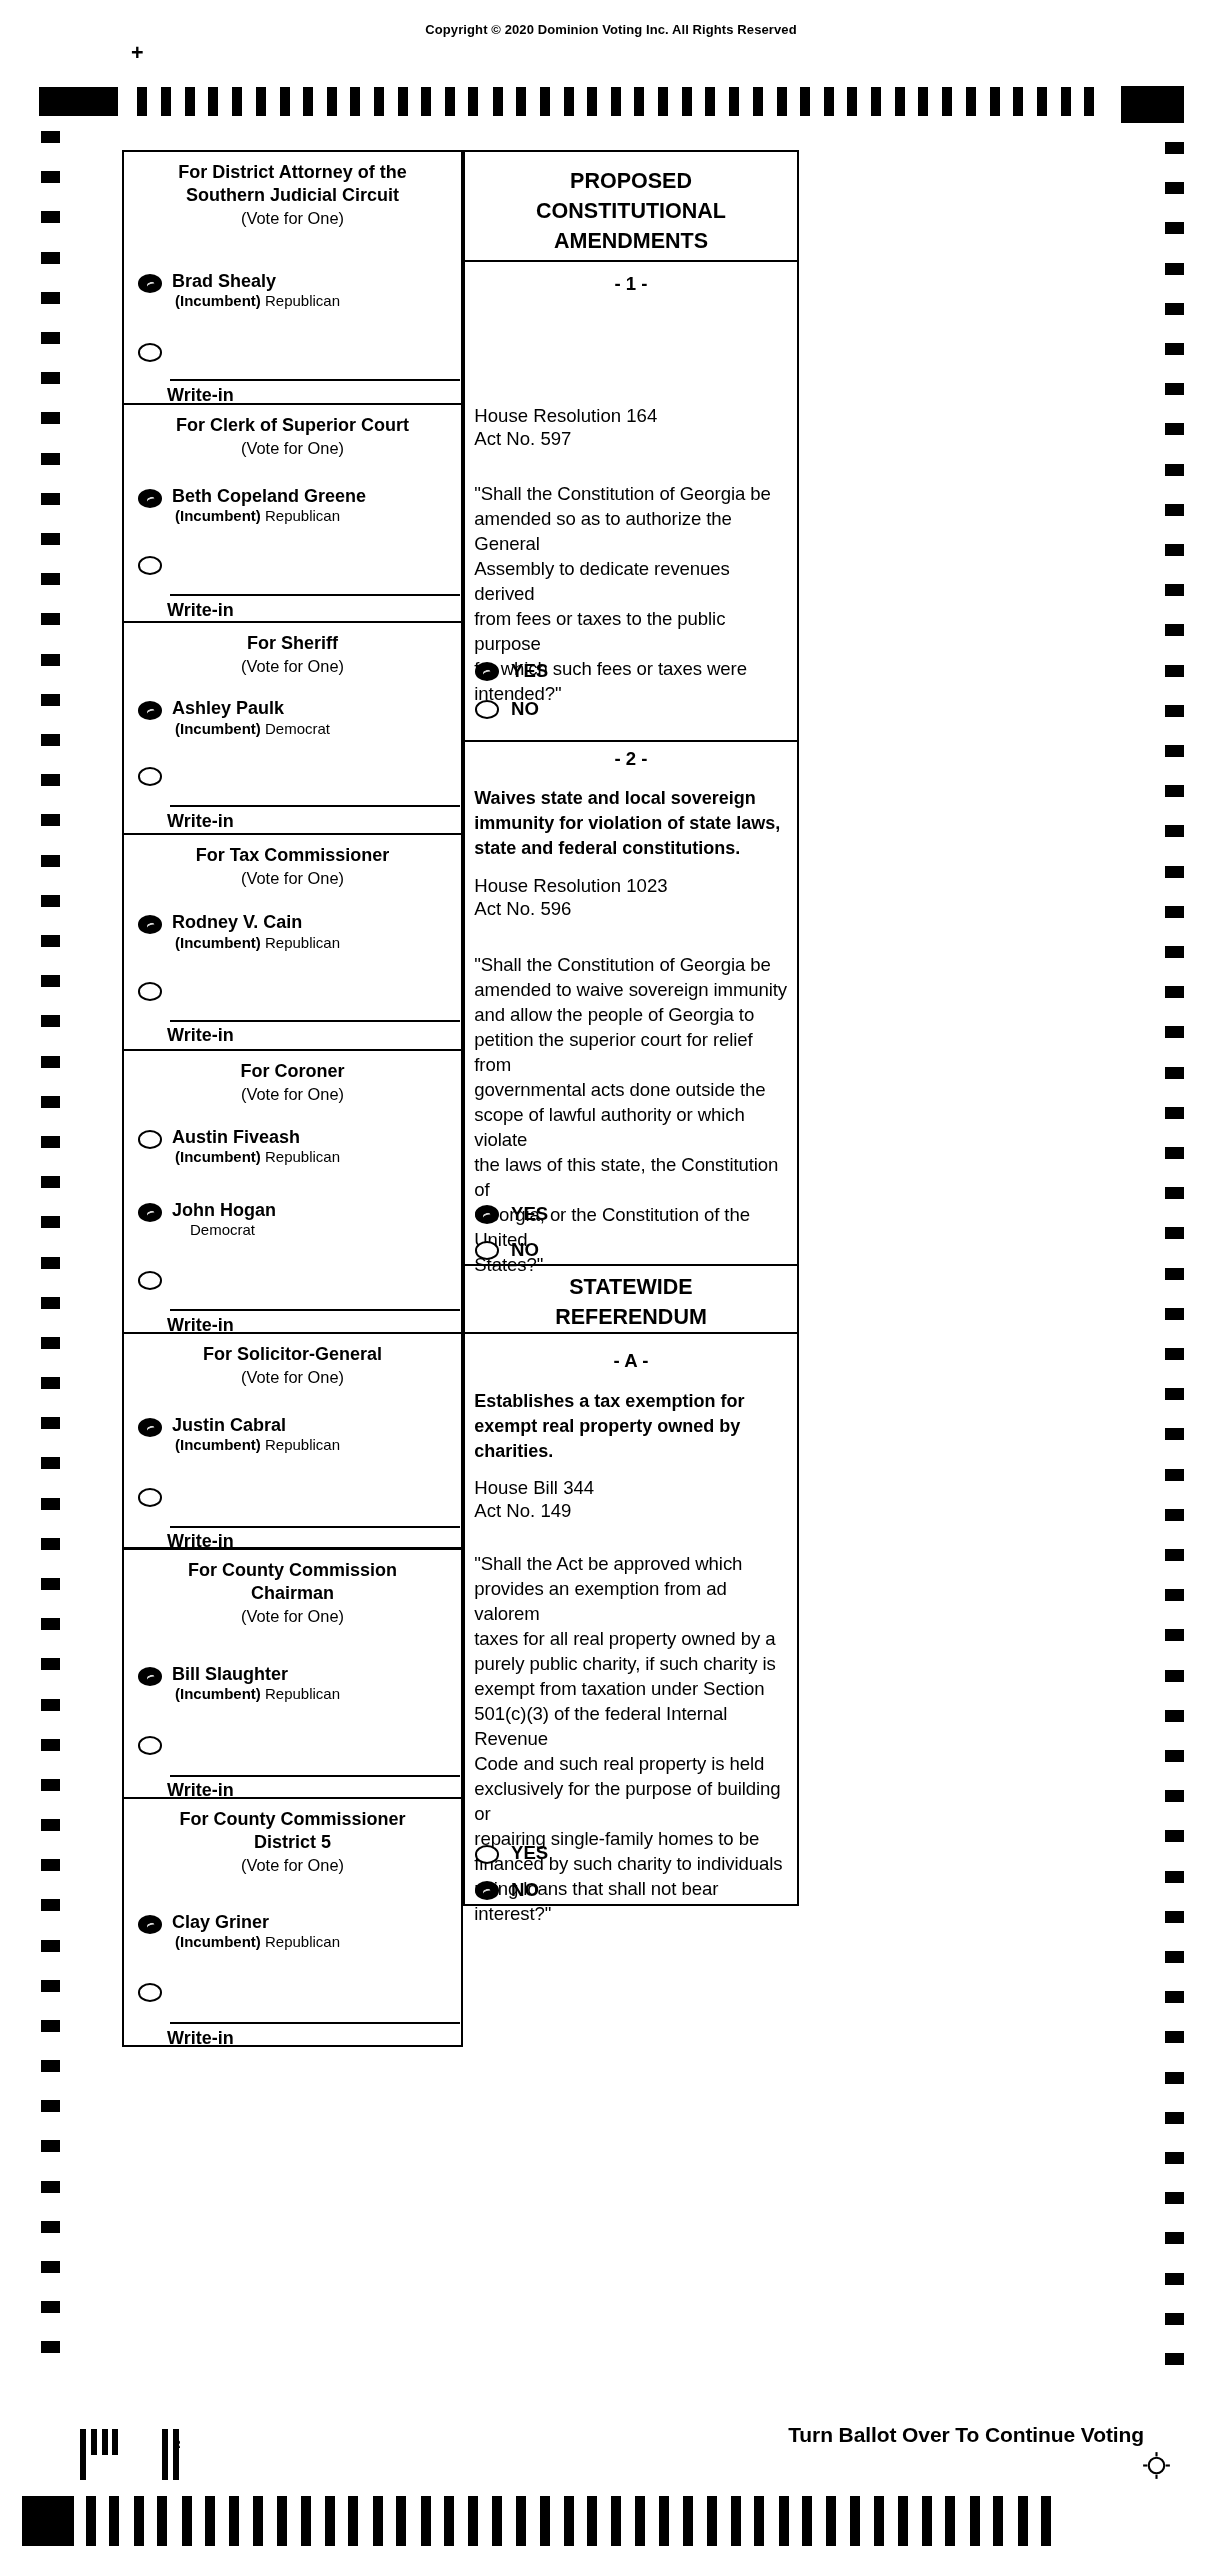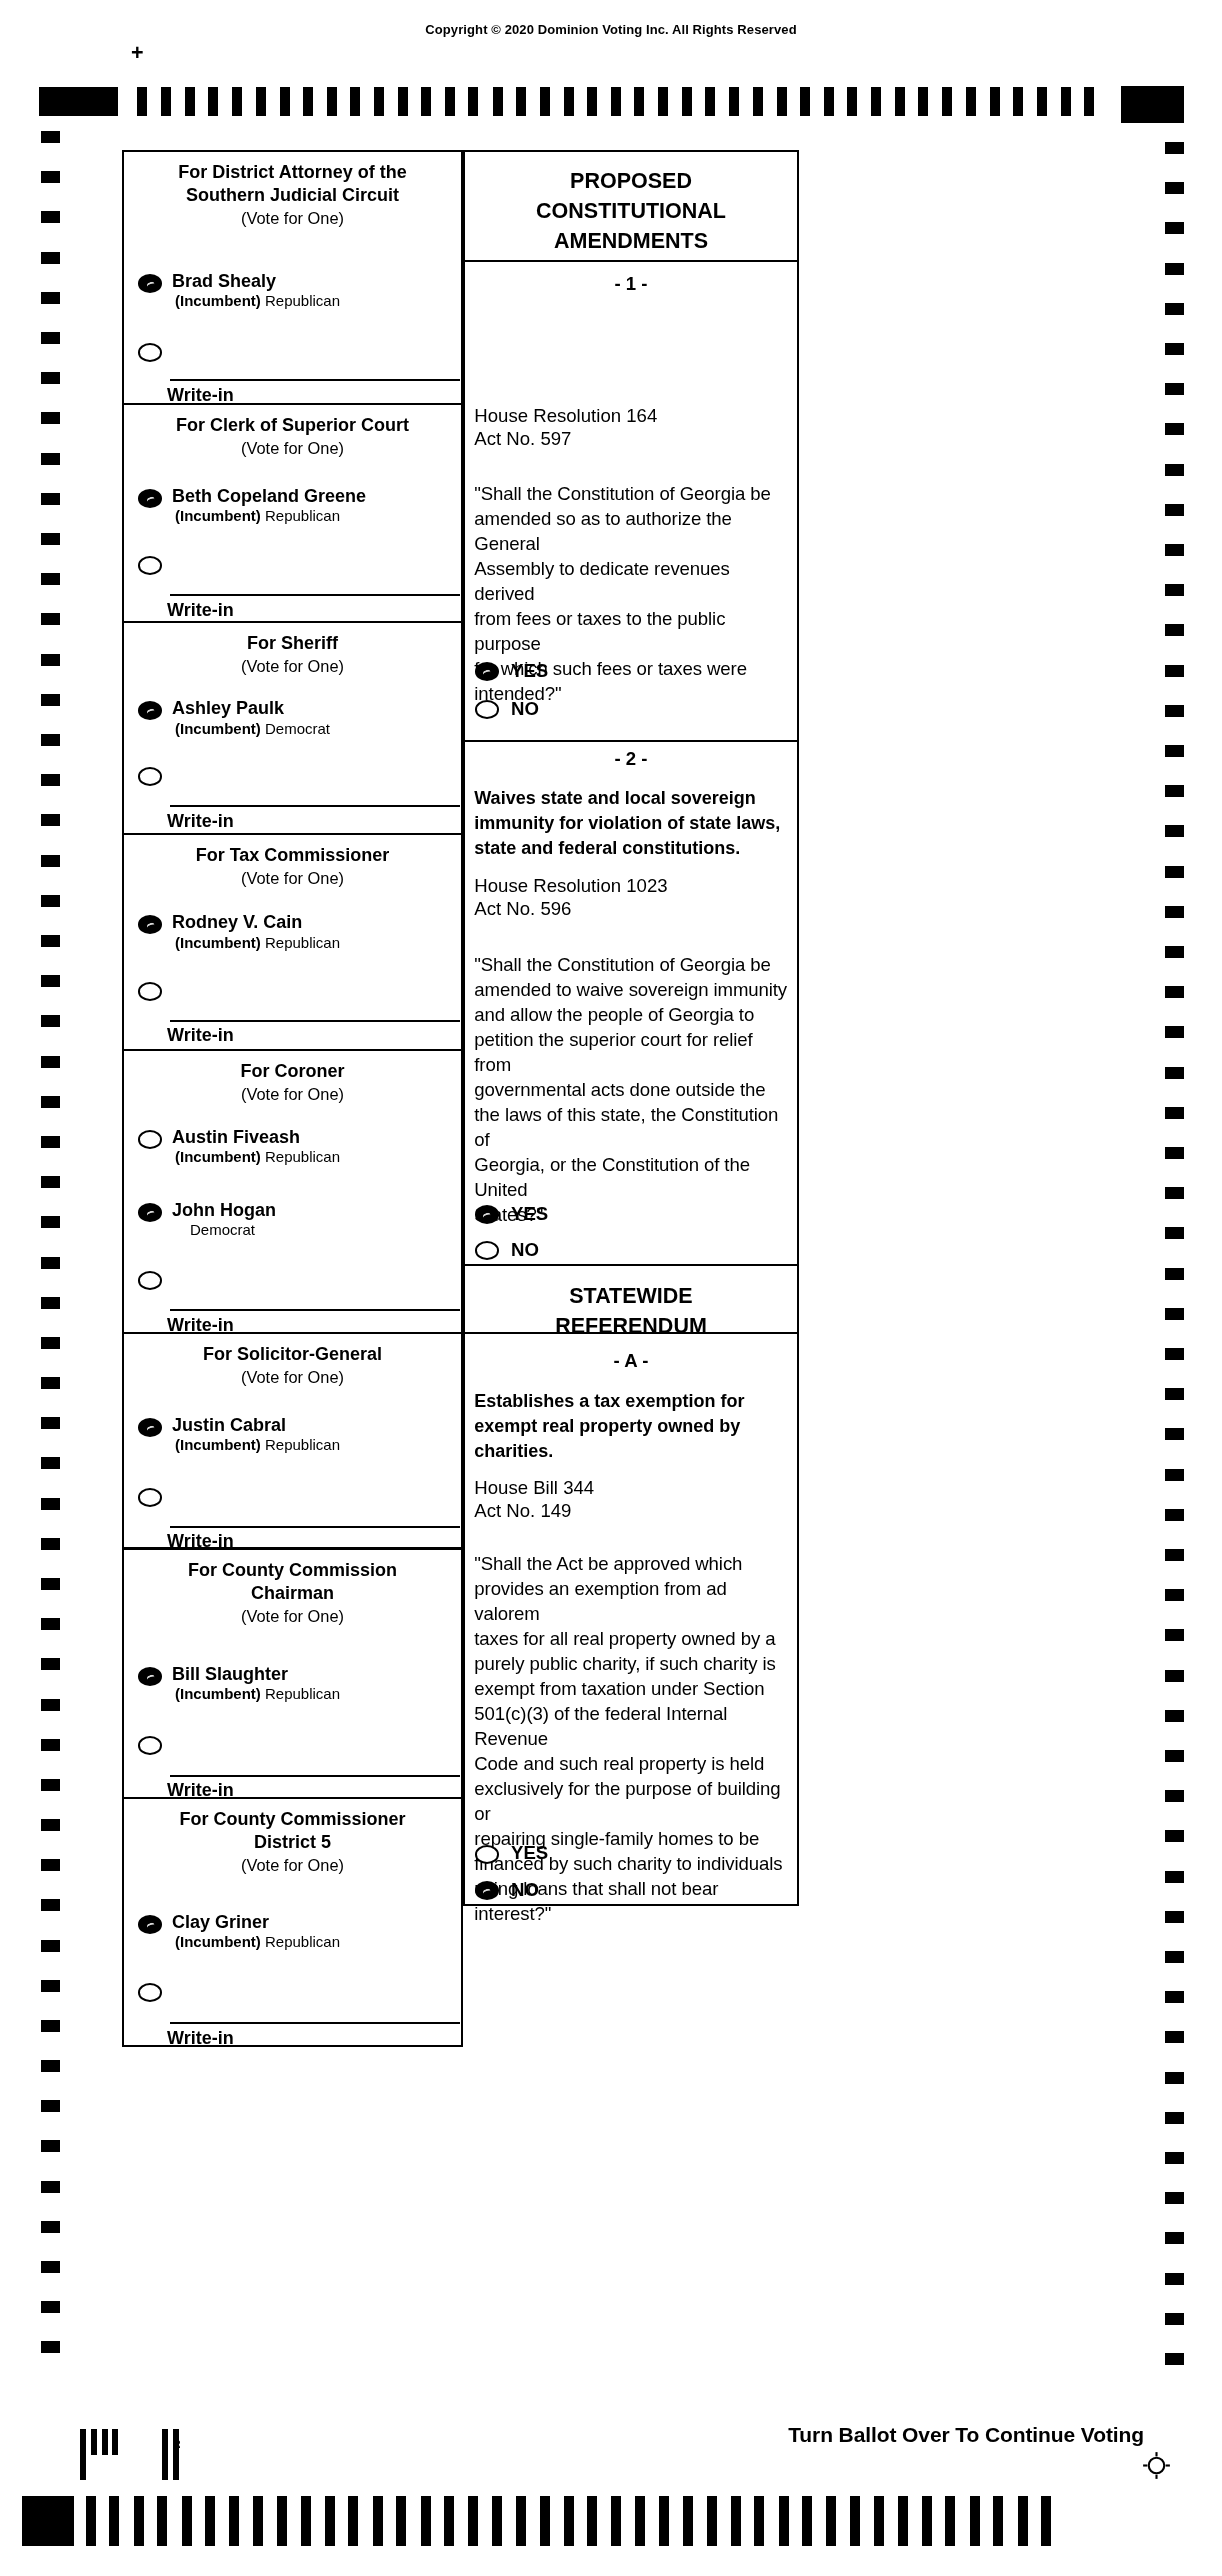--- a/index.html
+++ b/index.html
@@ -346,21 +346,21 @@
         <div class="writein-line" style="left: 46px; top: 223px; width: 290px;"></div>
         <div class="writein-label" style="left: 43px; top: 229px;">Write-in</div>
       </div>
     </div>
   <div id="measures-layer">
       <div class="box" style="left: 463px; top: 150px; width: 336px; height: 112px; padding-top: 14.3px;">
         <div class="hdr-line">PROPOSED</div>
         <div class="hdr-line">CONSTITUTIONAL</div>
         <div class="hdr-line">AMENDMENTS</div>
       </div>
-      <div class="box" style="left: 463px; top: 1264px; width: 336px; height: 71px; padding-top: 15px;">
+      <div class="box" style="left: 463px; top: 1264px; width: 336px; height: 71px; padding-top: 6px;">
         <div class="hdr-line">STATEWIDE</div>
         <div class="hdr-line">REFERENDUM</div>
       </div>
       <div class="box" style="left: 463px; top: 260px; width: 336px; height: 483px;">
         <div class="m-num" style="top: 11.4px;">- 1 -</div>
         <div class="m-refs" style="top: 142px;">
           <div>House Resolution 164</div>
           <div>Act No. 597</div>
         </div>
         <div class="m-q" style="top: 219px;">
@@ -386,20 +386,21 @@
         <div class="m-refs" style="top: 132px;">
           <div>House Resolution 1023</div>
           <div>Act No. 596</div>
         </div>
         <div class="m-q" style="top: 210px;">
           <div>"Shall the Constitution of Georgia be</div>
           <div>amended to waive sovereign immunity</div>
           <div>and allow the people of Georgia to</div>
           <div>petition the superior court for relief from</div>
           <div>governmental acts done outside the</div>
+          <div>scope of lawful authority or which violate</div>
           <div>the laws of this state, the Constitution of</div>
           <div>Georgia, or the Constitution of the United</div>
           <div>States?"</div>
         </div>
         <div class="bubble filled" style="left: 10px; top: 463px;"></div>
         <div class="m-optlabel" style="left: 46px; top: 461px;">YES</div>
         <div class="bubble" style="left: 10px; top: 499px;"></div>
         <div class="m-optlabel" style="left: 46px; top: 497px;">NO</div>
       </div>
       <div class="box" style="left: 463px; top: 1332px; width: 336px; height: 574px;">

